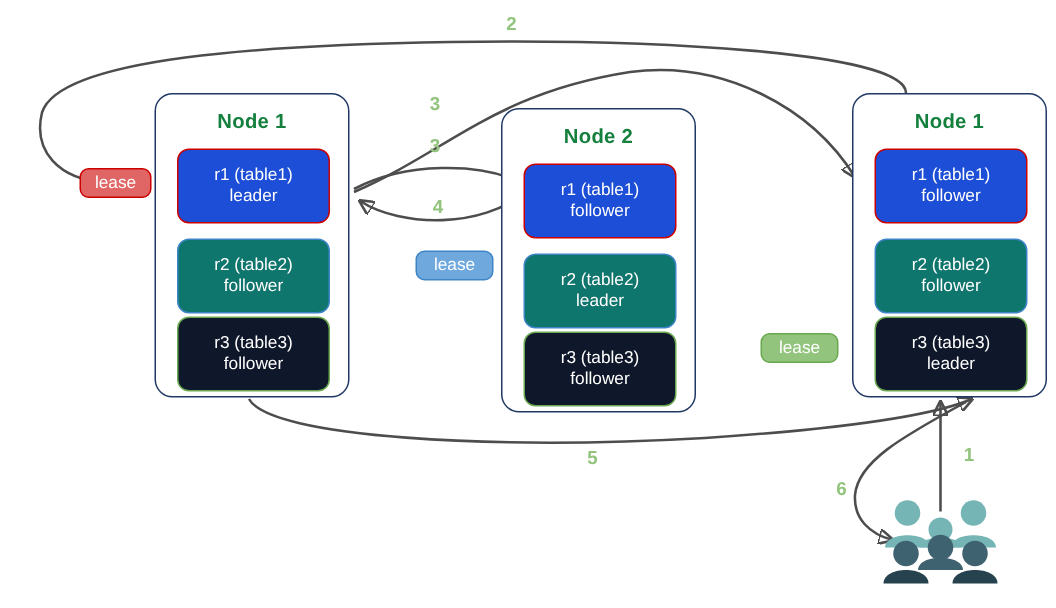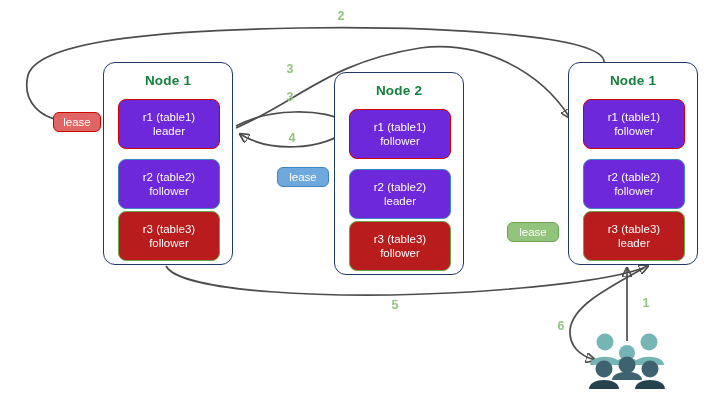--- a/index.html
+++ b/index.html
@@ -44,23 +44,23 @@
     flex-direction: column;
     align-items: center;
     justify-content: center;
     color: #ffffff;
     font-size: 11.5px;
     line-height: 14px;
     text-align: center;
     text-shadow: 0 0 1px rgba(0,0,0,.08);
   }
   .replica .l1, .replica .l2 { display: block; }
-  .rep-red   { background: #6d28d9; border: 1.6px solid #cc0000; }
-  .rep-blue  { background: #6d28d9; border: 1.6px solid #3d85c6; justify-content: center; }
-  .rep-green { background: #b91c1c; border: 1.6px solid #6aa84f; }
+  .rep-red   { background: #1d4ed8; border: 1.6px solid #cc0000; }
+  .rep-blue  { background: #0f766e; border: 1.6px solid #3d85c6; justify-content: center; }
+  .rep-green { background: #0f172a; border: 1.6px solid #6aa84f; }
 
   .lease {
     position: absolute;
     border-radius: 6px;
     box-sizing: border-box;
     display: flex;
     align-items: center;
     justify-content: center;
     color: #ffffff;
     font-size: 11.5px;

